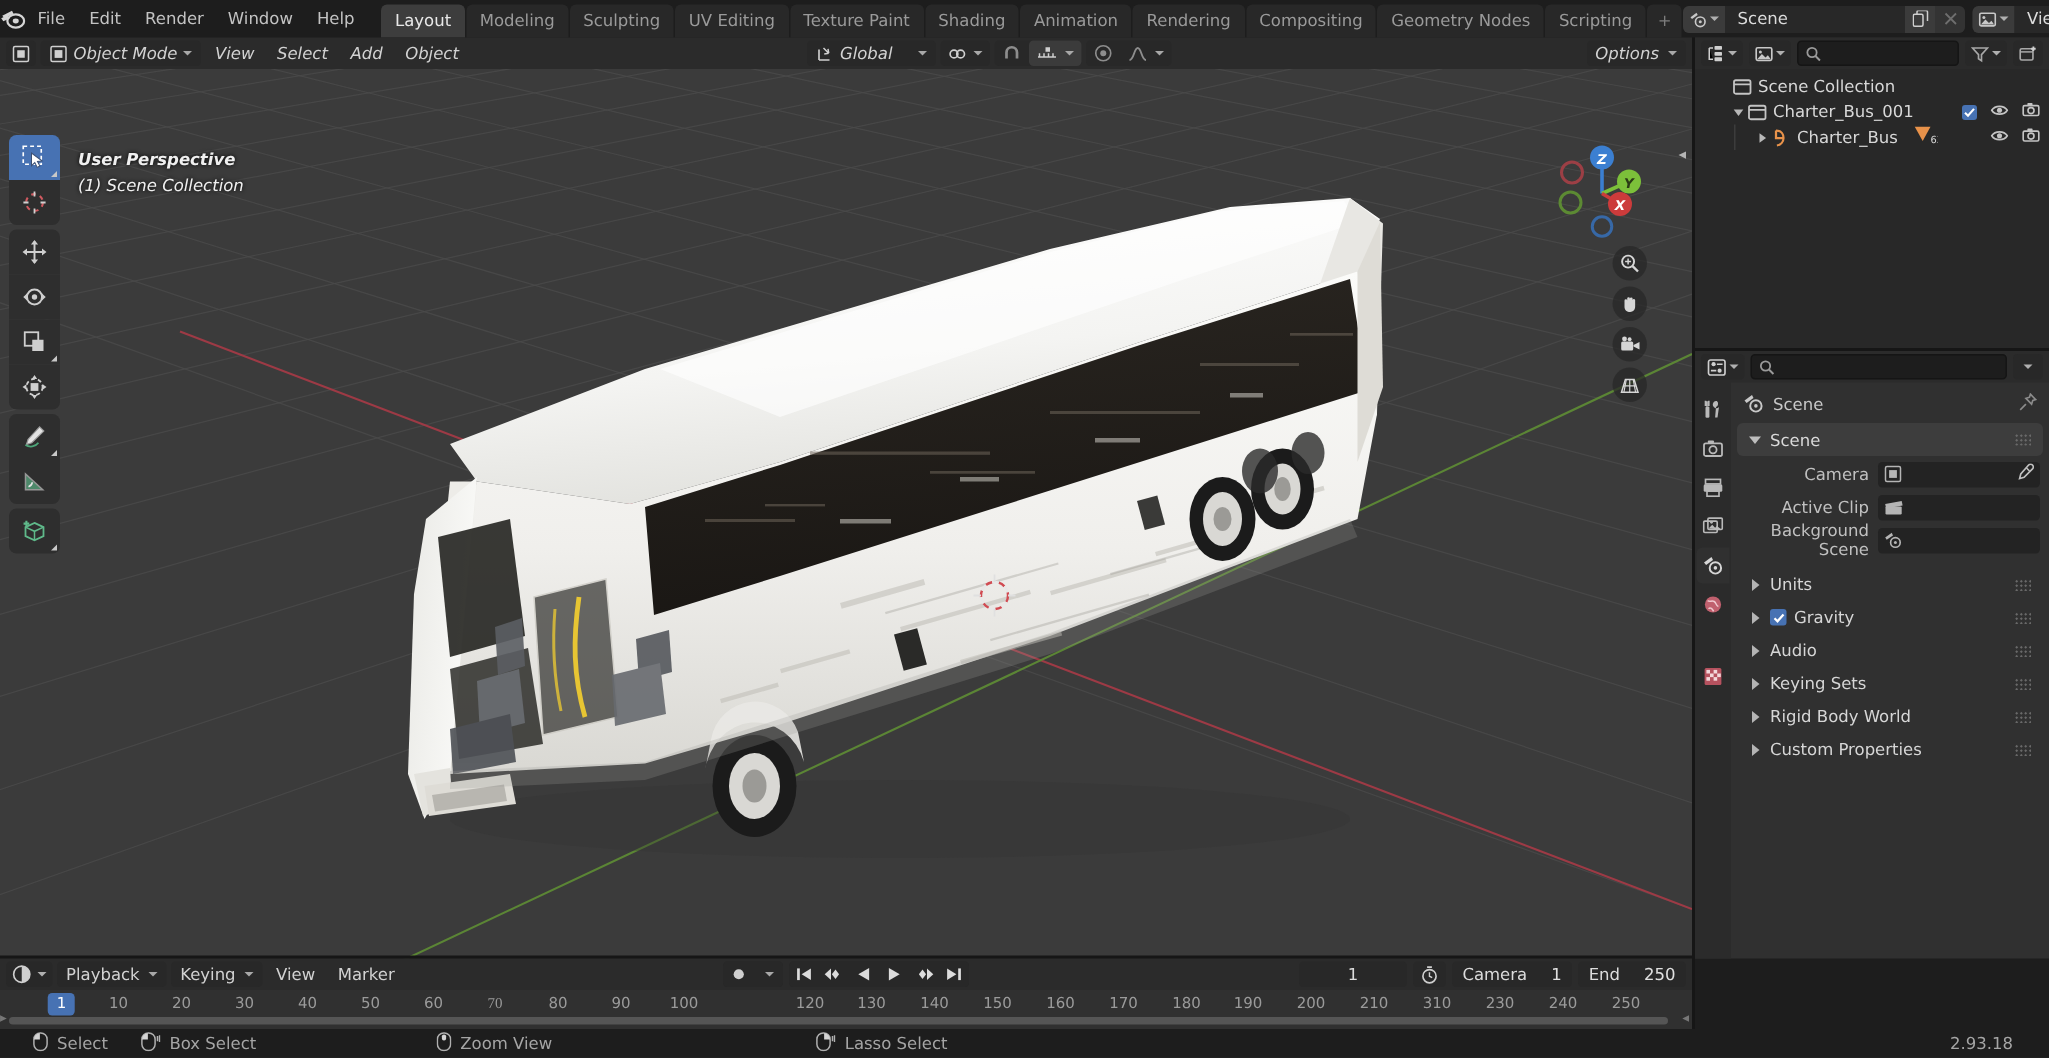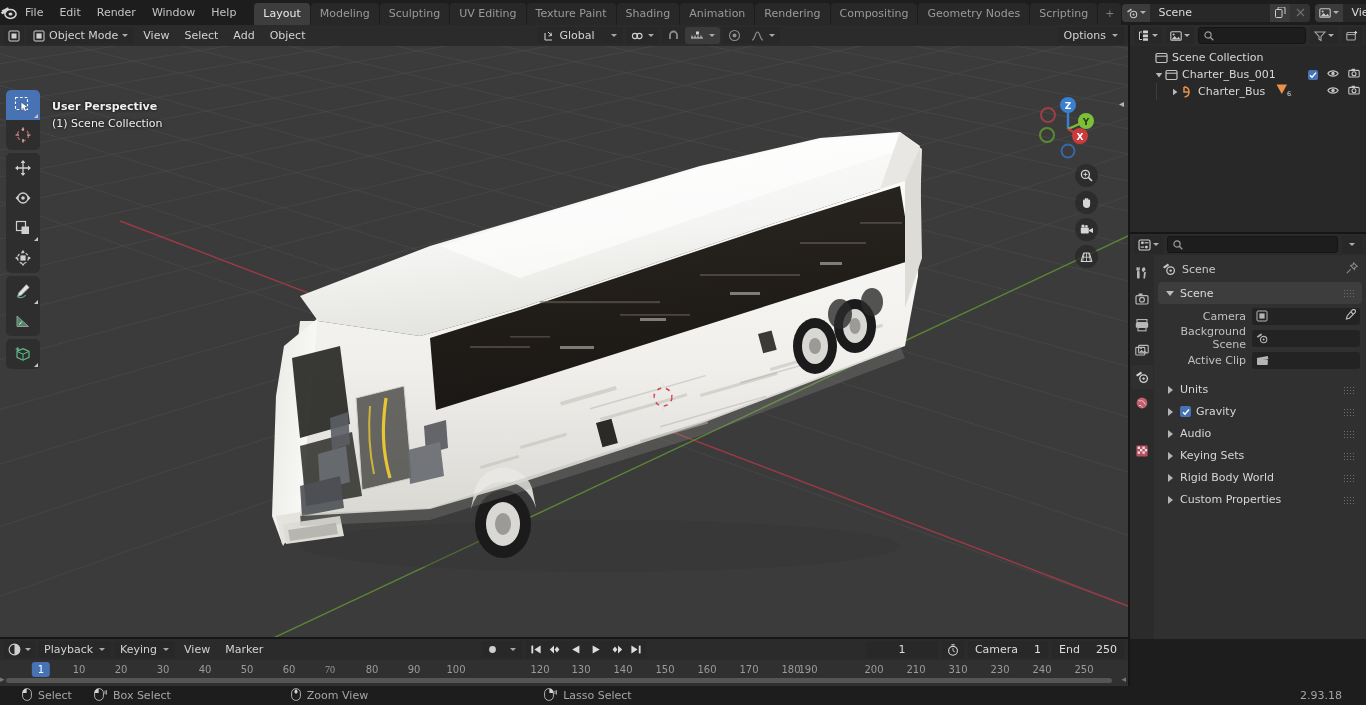--- a/index.html
+++ b/index.html
@@ -42,21 +42,21 @@
     font-size: 11px; color: #dcdcdc; min-width: 120px;
   }
   .sw-btn {
     width: 20px; height: 18px; display: flex; align-items: center; justify-content: center;
     background: #3b3b3b;
   }
   .sw-btn.last { border-radius: 0 4px 4px 0; background: #333; }
   .chev { width: 0; height: 0; border-left: 3px solid transparent; border-right: 3px solid transparent; border-top: 3.5px solid #b0b0b0; }
 
   
-  .viewport-area { position: absolute; left: 0; top: 25px; width: 1128px; height: 614px; }
+  .viewport-area { position: absolute; left: 0; top: 25px; width: 1128px; height: 614px; font-style: italic; }
   .vp-header {
     position: absolute; left: 0; top: 0; width: 1128px; height: 21px;
     background: #2b2b2b; display: flex; align-items: center; padding: 0 4px; gap: 3px;
   }
   .hdr-btn {
     display: flex; align-items: center; gap: 4px; height: 17px; padding: 0 6px;
     background: #282828; border-radius: 3px; color: #d2d2d2; font-size: 11px; white-space: nowrap;
   }
   .hdr-btn.flat { background: transparent; }
   .hdr-grp { display: flex; align-items: center; background: #282828; border-radius: 3px; height: 17px; }
@@ -901,36 +901,36 @@
             <span class="eyedrop">
               <svg width="12" height="12" viewBox="0 0 12 12">
                 <path d="M8.4 1 A1.8 1.8 0 0 1 11 3.6 L5.4 9.2 L2.4 10 L3.2 7 Z" fill="none" stroke="#c0c0c0" stroke-width="1.1"></path>
                 <path d="M7 3 L9 5" stroke="#c0c0c0" stroke-width="1.1"></path>
               </svg>
             </span>
           </span>
         </div>
 
         <div class="prop-row">
+          <span class="prop-label">Active Clip</span>
+          <span class="prop-field">
+            <svg width="13" height="12" viewBox="0 0 13 12">
+              <path d="M0.8 4 L11.8 2 L12.4 5 L1.4 7 Z" fill="#b5b5b5"></path>
+              <rect x="1" y="5.6" width="10.8" height="5.4" rx="0.8" fill="#b5b5b5"></rect>
+            </svg>
+          </span>
+        </div>
+
+        <div class="prop-row">
           <span class="prop-label">Background Scene</span>
           <span class="prop-field">
             <svg width="12" height="12" viewBox="0 0 12 12">
               <path d="M0.8 4.4 L5.2 1.2 L6 3 L1.8 5.8 Z" fill="#b5b5b5"></path>
               <circle cx="7.6" cy="7.6" r="3.2" fill="none" stroke="#b5b5b5" stroke-width="1.1"></circle>
               <circle cx="7.6" cy="7.6" r="1" fill="#b5b5b5"></circle>
-            </svg>
-          </span>
-        </div>
-
-        <div class="prop-row">
-          <span class="prop-label">Active Clip</span>
-          <span class="prop-field">
-            <svg width="13" height="12" viewBox="0 0 13 12">
-              <path d="M0.8 4 L11.8 2 L12.4 5 L1.4 7 Z" fill="#b5b5b5"></path>
-              <rect x="1" y="5.6" width="10.8" height="5.4" rx="0.8" fill="#b5b5b5"></rect>
             </svg>
           </span>
         </div>
 
         <div style="height:8px"></div>
 
         <div class="closed-panel">
           <span class="cp-tri"></span>
           <span class="cp-label">Units</span>
           <span class="grip"></span>
@@ -1076,21 +1076,21 @@
       <div class="tick-num" style="left:414px;">90</div>
       <div class="tick-num" style="left:456px;">100</div>
       <div class="tick-num" style="left:498px;margin-top:48px;">110</div>
       <div class="tick-num" style="left:540px;">120</div>
       <div class="tick-num" style="left:581px;">130</div>
       <div class="tick-num" style="left:623px;">140</div>
       <div class="tick-num" style="left:665px;">150</div>
       <div class="tick-num" style="left:707px;">160</div>
       <div class="tick-num" style="left:749px;">170</div>
       <div class="tick-num" style="left:791px;">180</div>
-      <div class="tick-num" style="left:808px;">190</div>
+      <div class="tick-num" style="left:832px;">190</div>
       <div class="tick-num" style="left:874px;">200</div>
       <div class="tick-num" style="left:916px;">210</div>
       <div class="tick-num" style="left:958px;">310</div>
       <div class="tick-num" style="left:1000px;">230</div>
       <div class="tick-num" style="left:1042px;">240</div>
       <div class="tick-num" style="left:1084px;">250</div>
       <div class="tl-sb-l">▸</div>
       <div class="tl-scroll"></div>
       <div class="tl-sb-r">◂</div>
     </div>

